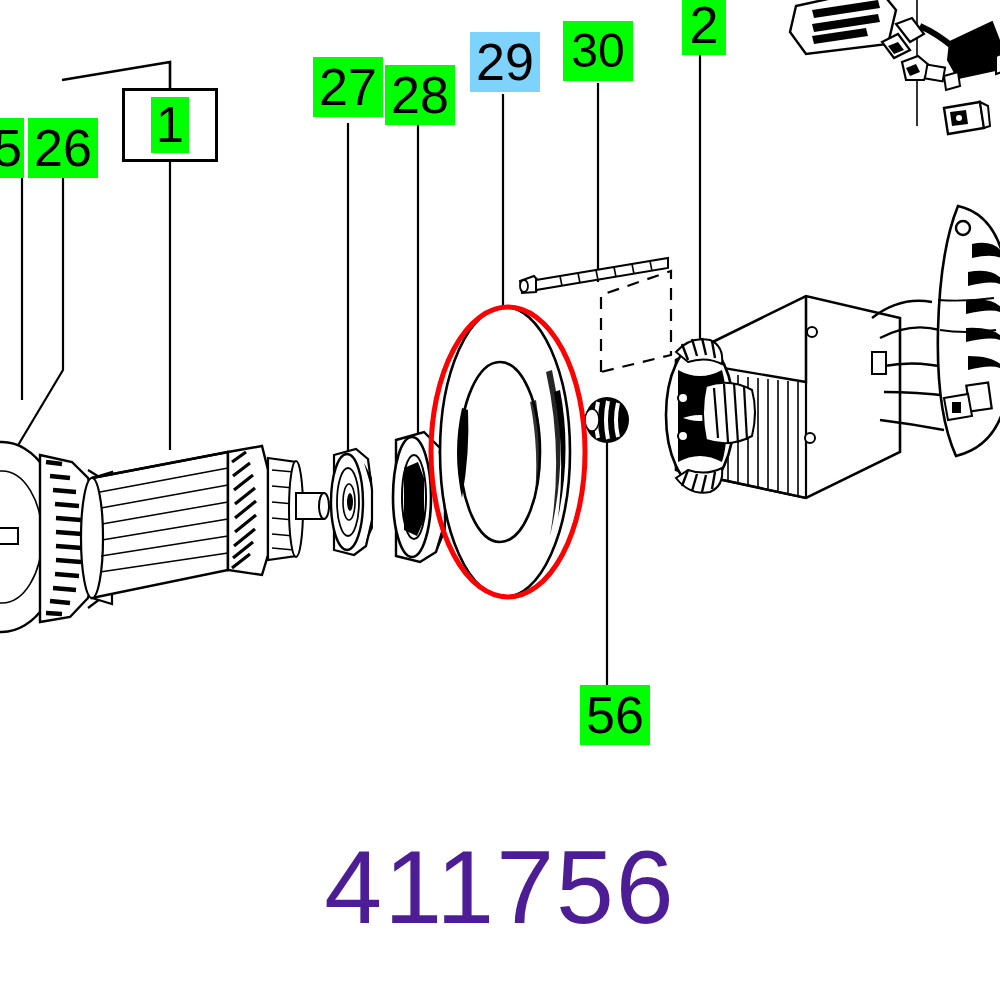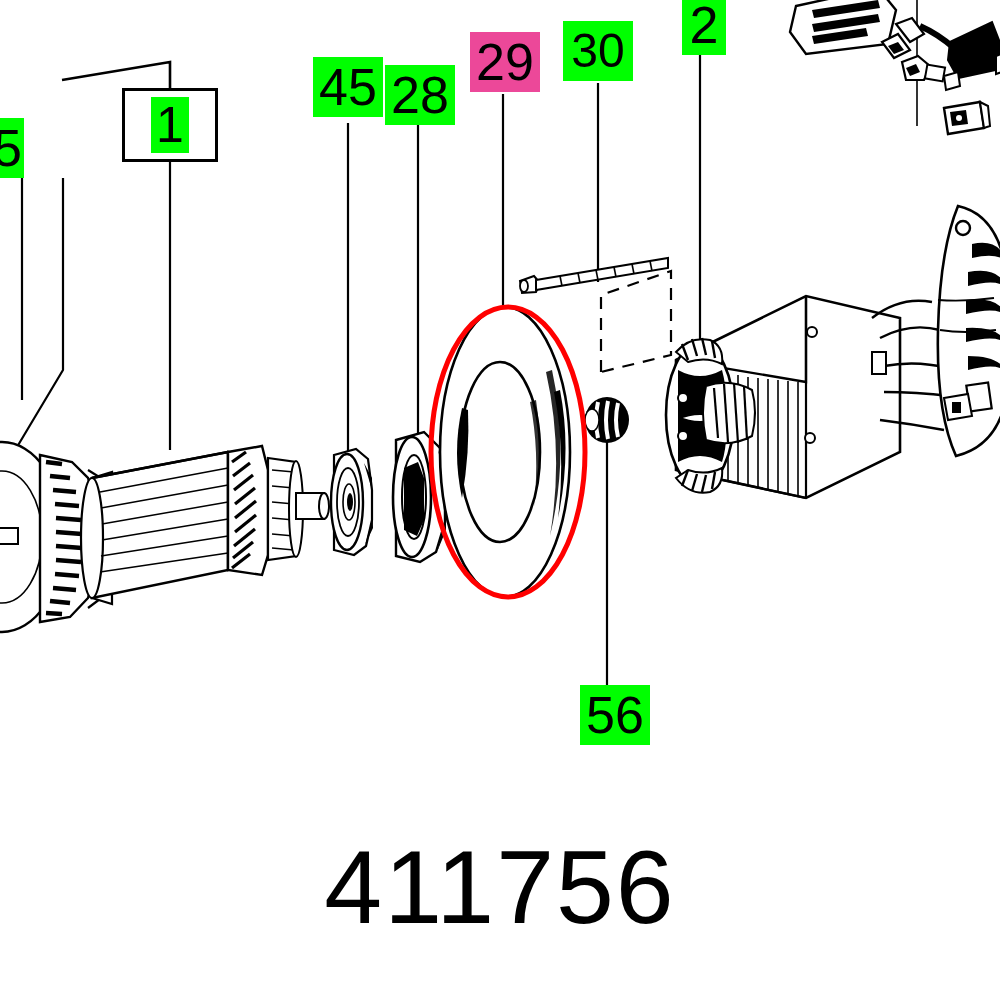--- a/index.html
+++ b/index.html
@@ -32,21 +32,21 @@
     align-items: center;
     justify-content: center;
     font-family: "Liberation Sans", sans-serif;
     font-weight: 400;
     line-height: 1;
     color: #000000;
     box-sizing: border-box;
     user-select: none;
   }
   .callout.green { background: #00ff00; }
-  .callout.red   { background: #ec4899; justify-content: center; }
+  .callout.red   { background: #7dd3fc; justify-content: center; }
   
   .callout-box {
     position: absolute;
     background: #ffffff;
     border: 3px solid #000000;
     box-sizing: border-box;
     display: flex;
     align-items: center;
     justify-content: center;
   }
@@ -63,21 +63,21 @@
   #part-number {
     position: absolute;
     left: 0;
     top: 828px;
     width: 1000px;
     text-align: center;
     font-family: "Liberation Sans", sans-serif;
     font-size: 104px;
     font-weight: 400;
     letter-spacing: 2px;
-    color: #000000;
+    color: #4c1d95;
   }
 </style>
 </head>
 <body>
 
 <div id="page">
 
   <svg id="diagram-svg" viewBox="0 0 1000 1000" xmlns="http://www.w3.org/2000/svg">
 
     <g stroke="#000000" stroke-width="2.2" fill="none">
@@ -352,27 +352,30 @@
       </g>
     </g>
 
     <ellipse cx="508" cy="452" rx="77" ry="145" fill="none" stroke="#ff0000" stroke-width="5"></ellipse>
   </svg>
 
   <div class="callout green" style="left:-14px; top:118px; width:38px; height:60px; font-size:52px; justify-content:flex-end; padding-right:2px;">
     <span>5</span>
   </div>
 
+  <div class="callout green" style="left:28px; top:118px; width:70px; height:60px; font-size:52px;">
+    <span>26</span>
+  </div>
 
   <div class="callout-box" style="left:122px; top:88px; width:96px; height:74px;">
     <span class="inner-chip" style="width:38px; height:56px; font-size:50px;">1</span>
   </div>
 
   <div class="callout green" style="left:313px; top:57px; width:70px; height:60px; font-size:52px;">
-    <span>45</span>
+    <span>27</span>
   </div>
 
   <div class="callout green" style="left:385px; top:65px; width:70px; height:60px; font-size:52px;">
     <span>28</span>
   </div>
 
   <div class="callout red" style="left:470px; top:32px; width:70px; height:60px; font-size:52px;">
     <span>29</span>
   </div>
 

